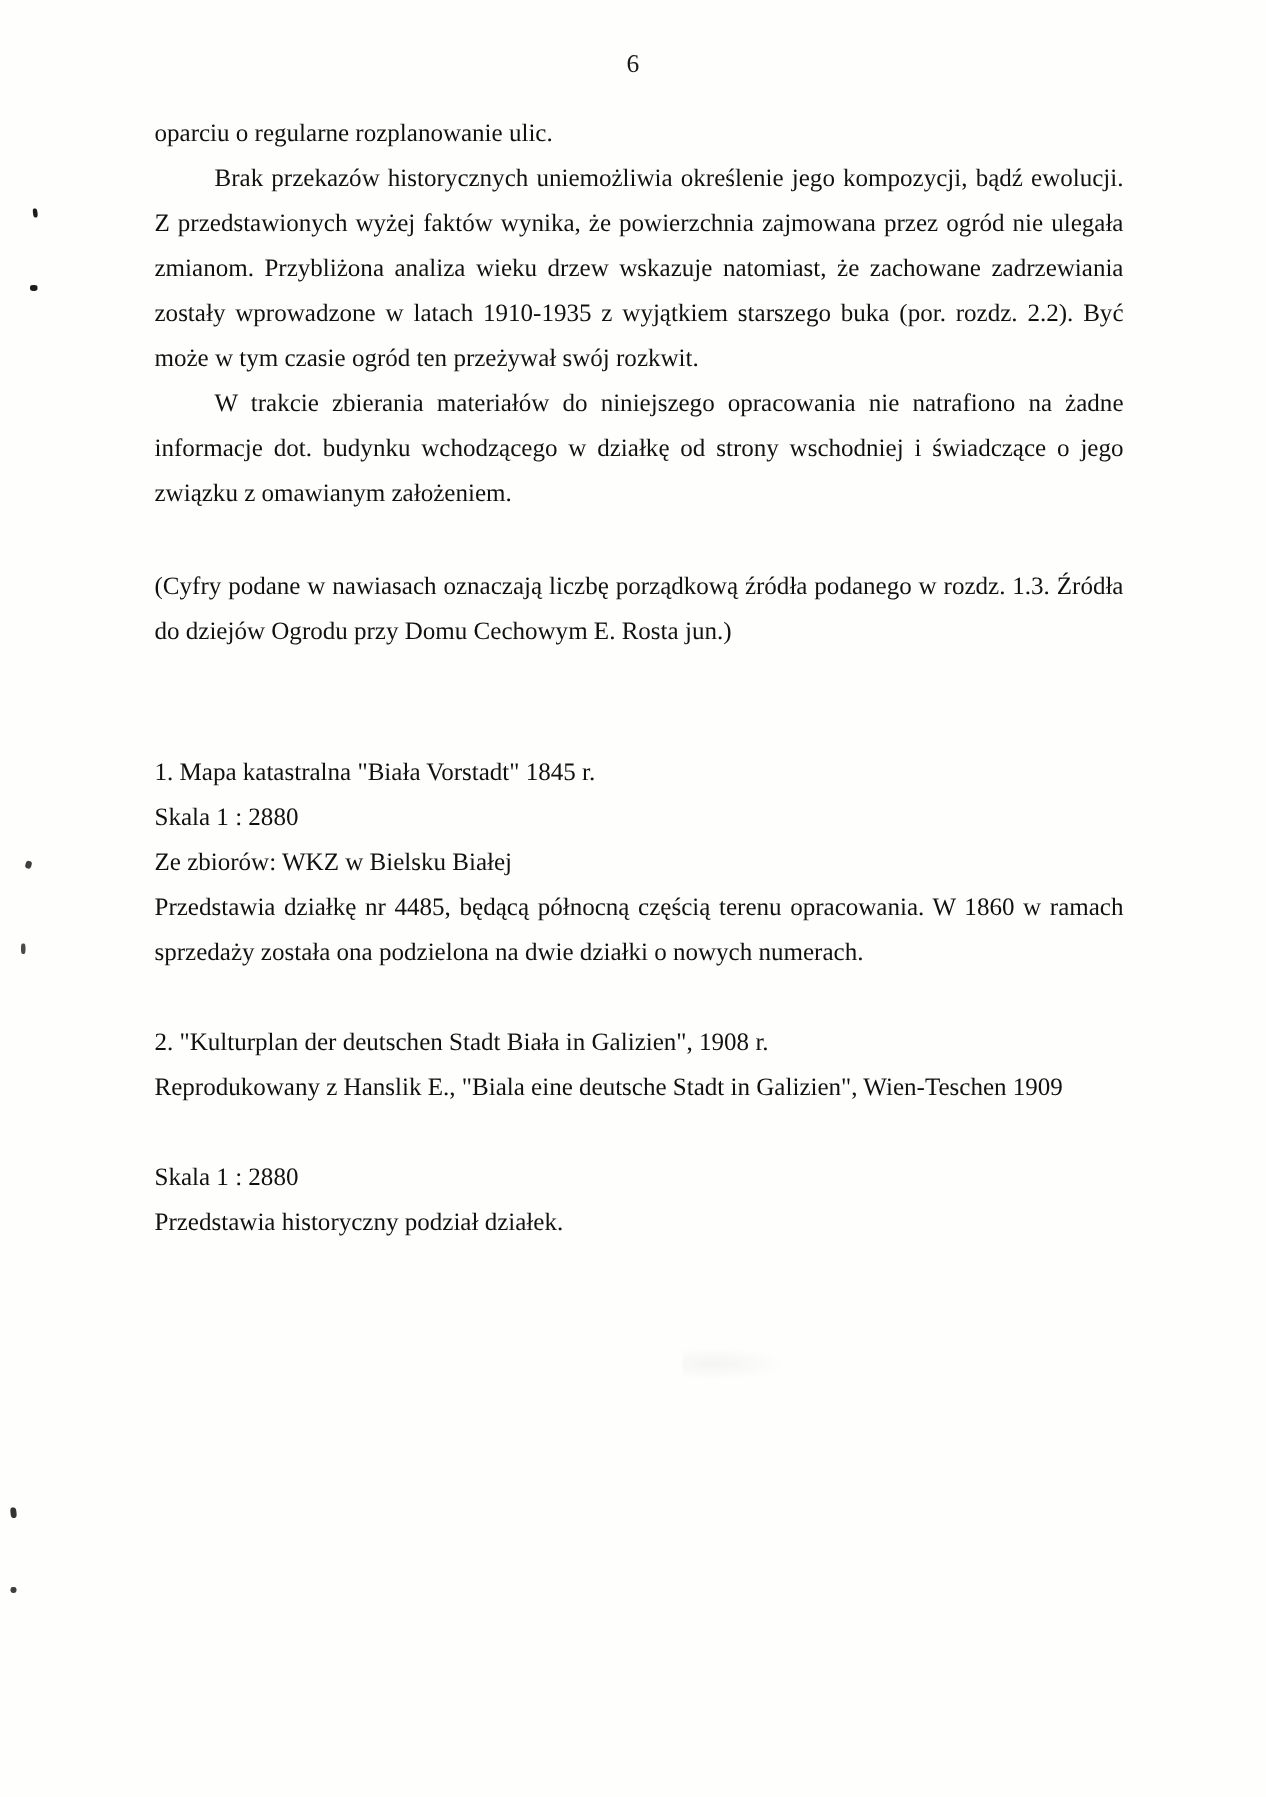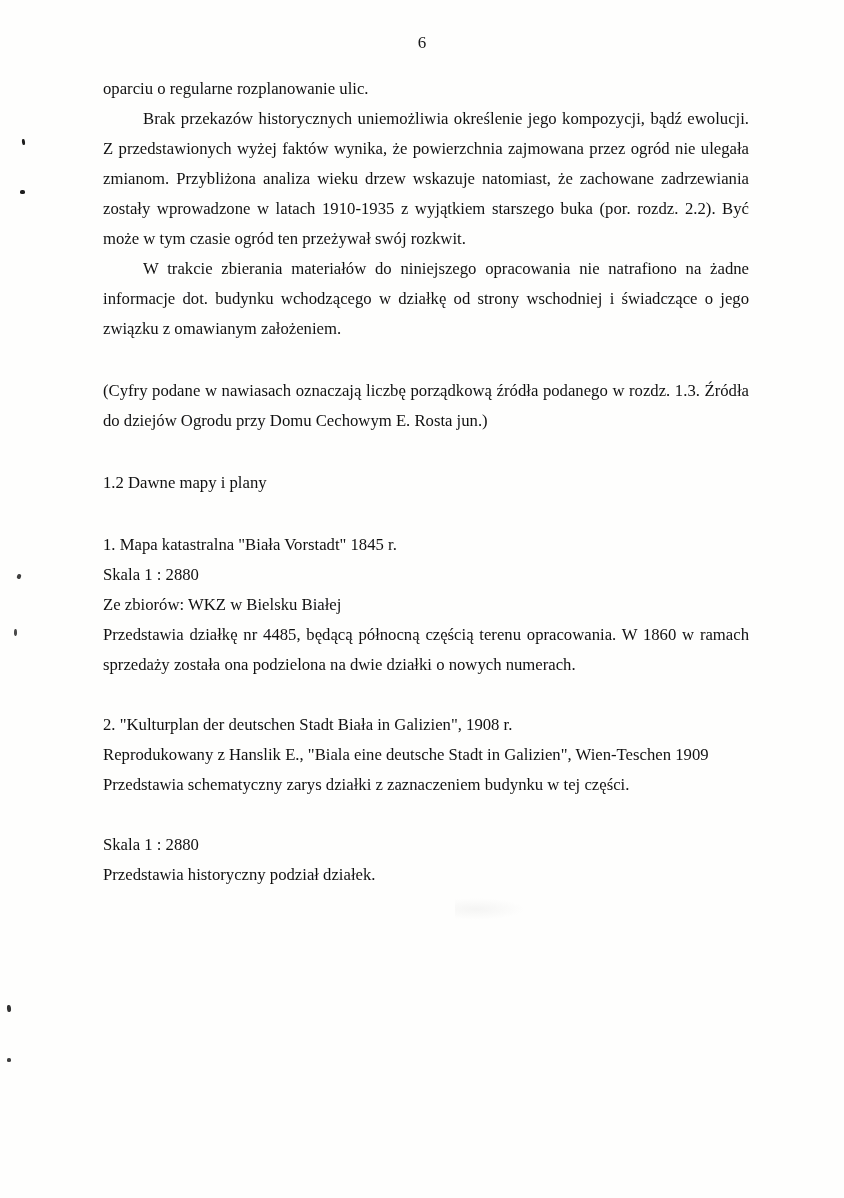--- a/index.html
+++ b/index.html
@@ -125,37 +125,35 @@
     <p class="body indent">Brak przekazów historycznych uniemożliwia określenie jego kompozycji, bądź ewolucji. Z przedstawionych wyżej faktów wynika, że powierzchnia zajmowana przez ogród nie ulegała zmianom. Przybliżona analiza wieku drzew wskazuje natomiast, że zachowane zadrzewiania zostały wprowadzone w latach 1910-1935 z wyjątkiem starszego buka (por. rozdz. 2.2). Być może w tym czasie ogród ten przeżywał swój rozkwit.</p>
 
     <p class="body indent">W trakcie zbierania materiałów do niniejszego opracowania nie natrafiono na żadne informacje dot. budynku wchodzącego w działkę od strony wschodniej i świadczące o jego związku z omawianym założeniem.</p>
 
     <div class="gap-md"></div>
 
     <p class="body noindent">(Cyfry podane w nawiasach oznaczają liczbę porządkową źródła podanego w rozdz. 1.3. Źródła do dziejów Ogrodu przy Domu Cechowym E. Rosta  jun.)</p>
 
     <div class="gap-md"></div>
 
-    <p class="heading">1.2 Dawne mapy i plany</p>
 
     <div class="gap-md"></div>
 
     <div class="entry">
       <div class="line">1. Mapa katastralna "Biała Vorstadt" 1845 r.</div>
       <div class="line">Skala 1 : 2880</div>
       <div class="line">Ze zbiorów: WKZ w Bielsku Białej</div>
       <div class="line justified">Przedstawia działkę nr 4485, będącą północną częścią terenu opracowania. W 1860 w ramach sprzedaży została ona podzielona na dwie działki o nowych numerach.</div>
     </div>
 
     <div class="gap-lg"></div>
 
     <div class="entry">
       <div class="line">2. "Kulturplan der deutschen Stadt Biała in Galizien", 1908 r.</div>
       <div class="line">Reprodukowany z Hanslik E., "Biala eine deutsche Stadt in Galizien", Wien-Teschen 1909</div>
-      <div class="line">Przedstawia schematyczny zarys działki z zaznaczeniem budynku w tej części.</div>
     </div>
 
     <div class="gap-lg"></div>
 
     <div class="entry">
       <div class="line">Skala 1 : 2880</div>
       <div class="line">Przedstawia historyczny podział działek.</div>
     </div>
 
   </div>

